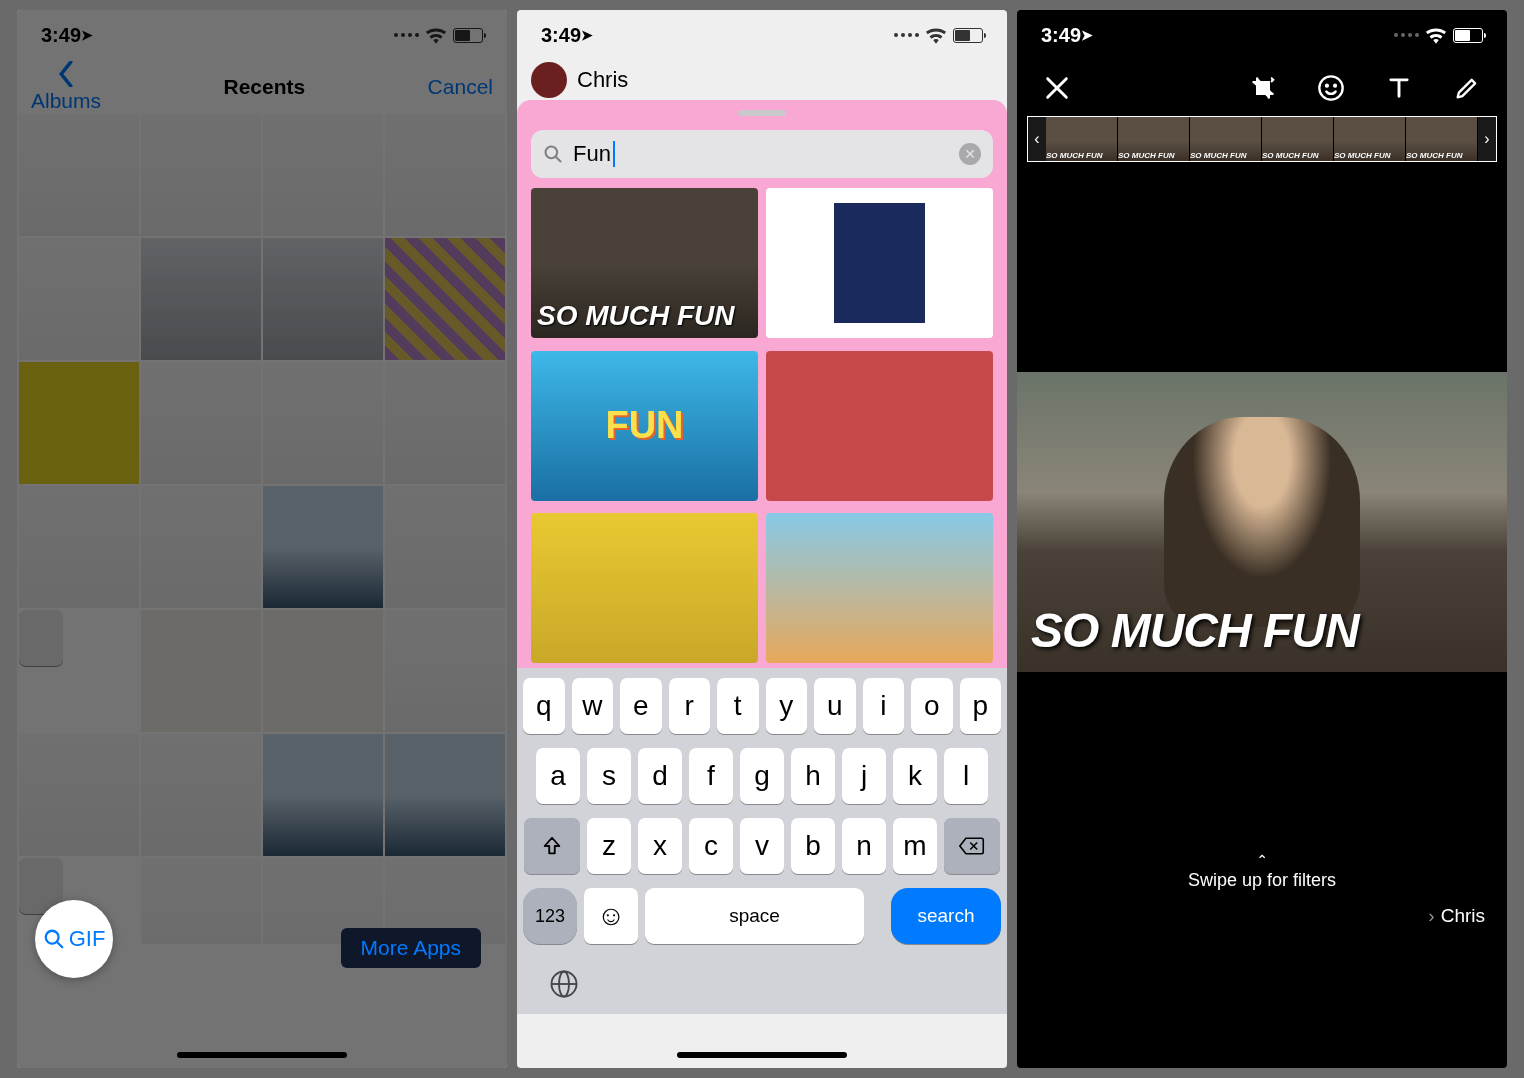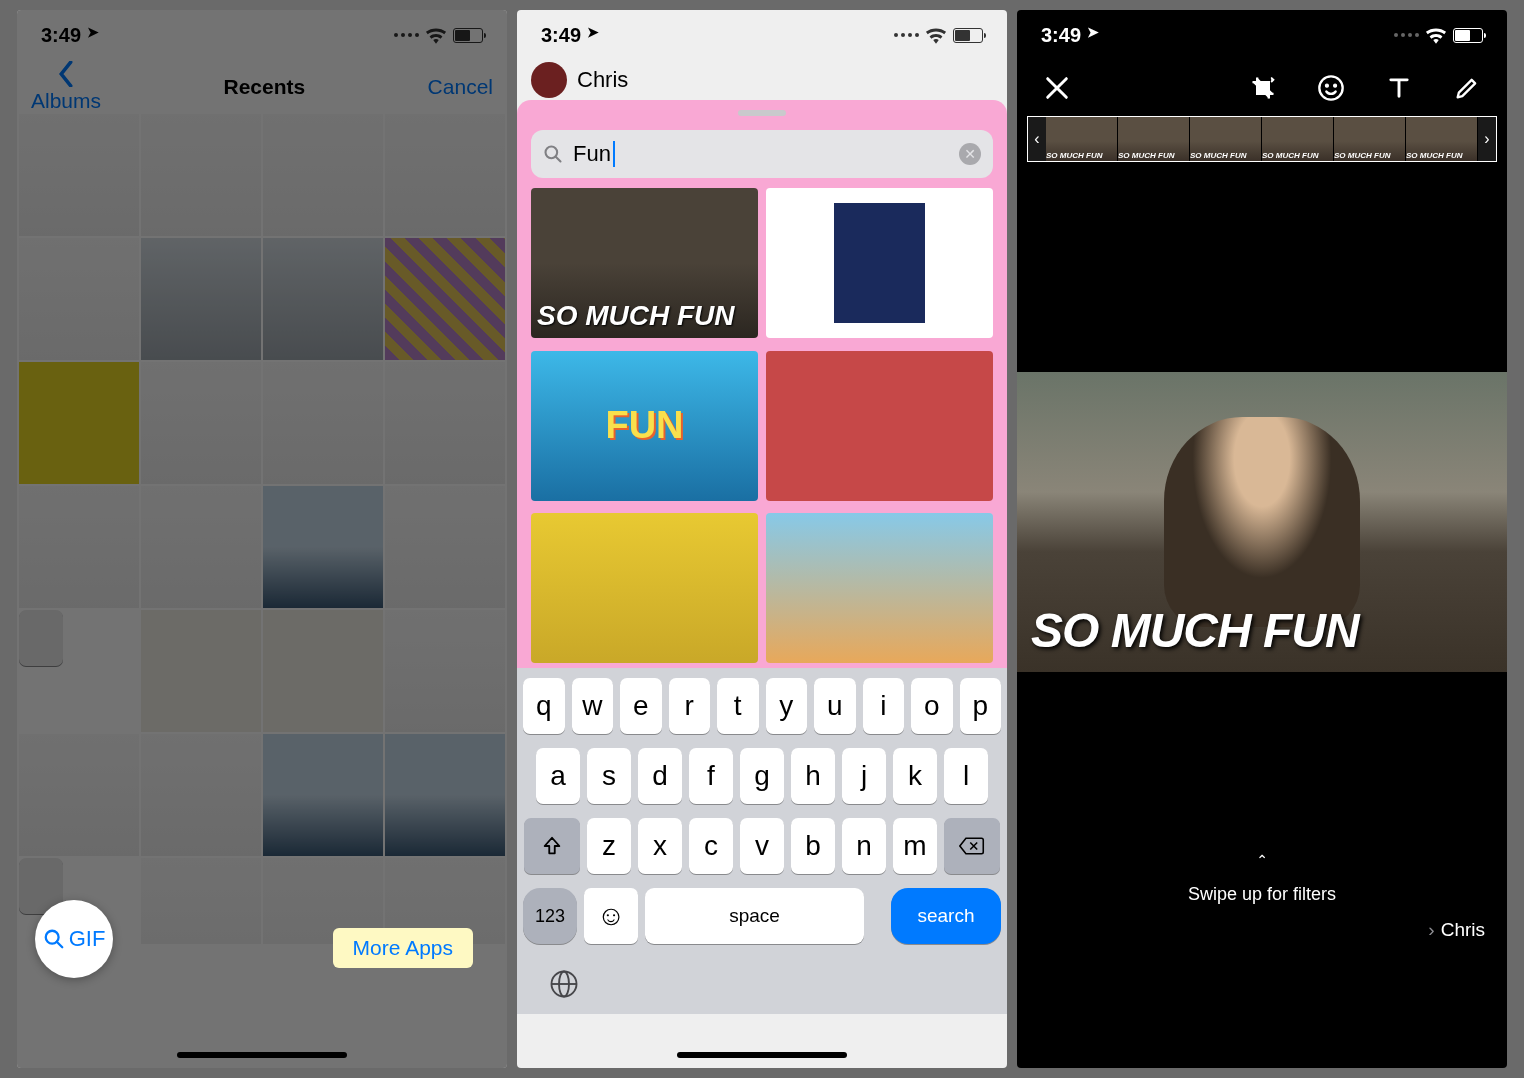--- a/index.html
+++ b/index.html
@@ -1,21 +1,21 @@
 <!DOCTYPE html>
 <html><head>
 <meta charset="utf-8">
 <style>
 * { margin:0; padding:0; box-sizing:border-box; }
 body { font-family:-apple-system,Helvetica,Arial,sans-serif; background:#6a6a6a; display:flex; gap:10px; justify-content:center; align-items:flex-start; padding:10px; }
 .phone { width:490px; height:1058px; background:#fff; border-radius:4px; position:relative; overflow:hidden; }
 
 
 .statusbar { height:50px; display:flex; align-items:center; justify-content:space-between; padding:0 24px; font-size:20px; font-weight:600; }
-.statusbar .time { display:flex; align-items:flex-start; gap:6px; }
+.statusbar .time { display:flex; align-items:center; }
 .statusbar .right { display:flex; align-items:center; gap:6px; }
 .loc-icon { font-size:14px; }
 .dots { display:flex; gap:3px; }
 .dot { width:4px; height:4px; border-radius:50%; background:#333; }
 .wifi { width:22px; height:17px; position:relative; }
 .battery { width:30px; height:15px; border:1.5px solid #333; border-radius:3px; position:relative; }
 .battery::after { content:''; position:absolute; right:-4px; top:4px; width:2px; height:5px; background:#333; border-radius:0 2px 2px 0; }
 .battery-fill { position:absolute; left:1px; top:1px; bottom:1px; width:55%; background:#333; border-radius:1px; }
 
 
@@ -29,21 +29,21 @@
 .thumb.settings { background:#f4f4f4 linear-gradient(180deg,#f8f8f8,#ececec); }
 .thumb.mountain { background:linear-gradient(180deg,#c6d9e8 50%,#3c5b78 100%); }
 .thumb.yellow { background:#e8d724; }
 .thumb.map { background:#f0ede4; }
 .thumb.key { background:#e8e8e8; }
 .thumb.person { background:linear-gradient(180deg,#d5dde3,#a0a8af); }
 .thumb.patt { background:repeating-linear-gradient(45deg,#b983c9,#b983c9 10px,#e6c85a 10px,#e6c85a 20px); }
 .p1-dim { position:absolute; inset:0; background:rgba(0,0,0,0.55); pointer-events:none; }
 .gif-btn { position:absolute; left:18px; bottom:90px; width:78px; height:78px; border-radius:50%; background:#fff; display:flex; align-items:center; justify-content:center; gap:4px; color:#007aff; font-size:22px; font-weight:500; box-shadow:0 2px 10px rgba(0,0,0,0.3); z-index:5; }
 .gif-btn svg{ width:22px; height:22px; }
-.more-apps { position:absolute; right:34px; bottom:100px; background:#fef9c3; padding:8px 20px; border-radius:6px; font-size:21px; color:#007aff; z-index:5; }
+.more-apps { position:absolute; right:26px; bottom:100px; background:#0f172a; padding:8px 20px; border-radius:6px; font-size:21px; color:#007aff; z-index:5; }
 .home-ind { position:absolute; bottom:10px; left:50%; transform:translateX(-50%); width:170px; height:6px; background:#000; border-radius:3px; }
 
 
 .p2-chatbar { height:40px; display:flex; align-items:center; gap:10px; padding:0 14px; background:#efefef; }
 .p2-avatar { width:36px; height:36px; border-radius:50%; background:#6b2020; }
 .p2-name { font-size:22px; font-weight:500; }
 .p2-sheet { background:#f9a8d4; border-radius:14px 14px 0 0; padding-top:10px; }
 .p2-handle { width:48px; height:6px; background:#c9c9cc; border-radius:3px; margin:0 auto; }
 .p2-search { margin:14px 14px 10px; background:#e4e4e7; border-radius:12px; height:48px; display:flex; align-items:center; padding:0 12px; font-size:22px; }
 .p2-search svg { width:20px; height:20px; fill:#808084; margin-right:10px; }
@@ -87,21 +87,21 @@
 .p3-strip { height:46px; background:#1a1a1a; border:1px solid #fff; margin:0 10px; display:flex; align-items:center; position:relative; }
 .p3-strip .chev{ width:18px; display:flex; align-items:center; justify-content:center; color:#fff; font-size:16px; }
 .p3-frames { flex:1; display:flex; gap:0; height:100%; }
 .p3-frame { flex:1; background:linear-gradient(180deg,#5a4f42 55%,#3a3028); position:relative; border-right:1px solid #000; }
 .p3-frame .l{ position:absolute; bottom:1px; left:0; right:0; font-size:8px; color:#fff; font-weight:700; font-style:italic; text-align:left; white-space:nowrap; overflow:hidden; }
 .p3-main { height:300px; background:linear-gradient(180deg,#6a7468 0%,#8a8578 40%,#4a4238 60%,#3a3228 100%); margin-top:210px; position:relative; display:flex; align-items:flex-end; }
 .p3-main .man { position:absolute; left:30%; top:15%; width:40%; height:70%; background:radial-gradient(ellipse at 50% 20%,#d9b896 20%,#3a2f24 50%); border-radius:40% 40% 20% 20%; }
 .p3-main .txt { color:#fff; font-size:48px; font-weight:800; font-style:italic; padding:0 14px 14px; text-shadow:2px 2px 4px #000; letter-spacing:-1px; z-index:2; }
 .p3-swipe { margin-top:180px; text-align:center; }
 .p3-swipe .chev{ color:#fff; font-size:14px; }
-.p3-swipe .t{ color:#fff; font-size:18px; margin-top:16px; }
+.p3-swipe .t{ color:#fff; font-size:18px; margin-top:2px; }
 .p3-compose { display:flex; align-items:center; gap:14px; margin:28px 18px 0; }
 .p3-caption { flex:1; height:48px; background:#fff; border-radius:24px; display:flex; align-items:center; padding:0 20px; }
 .p3-caption span{ color:#8e8e93; font-size:20px; }
 .p3-send { width:48px; height:48px; border-radius:50%; background:#007aff; display:flex; align-items:center; justify-content:center; }
 .p3-send svg{ width:24px; height:24px; fill:#fff; }
 .p3-recip { text-align:right; padding:14px 22px 0; color:#fff; font-size:19px; }
 .p3-recip .ar{ color:#8e8e93; margin-right:6px; }
 </style>
 </head>
 <body>

